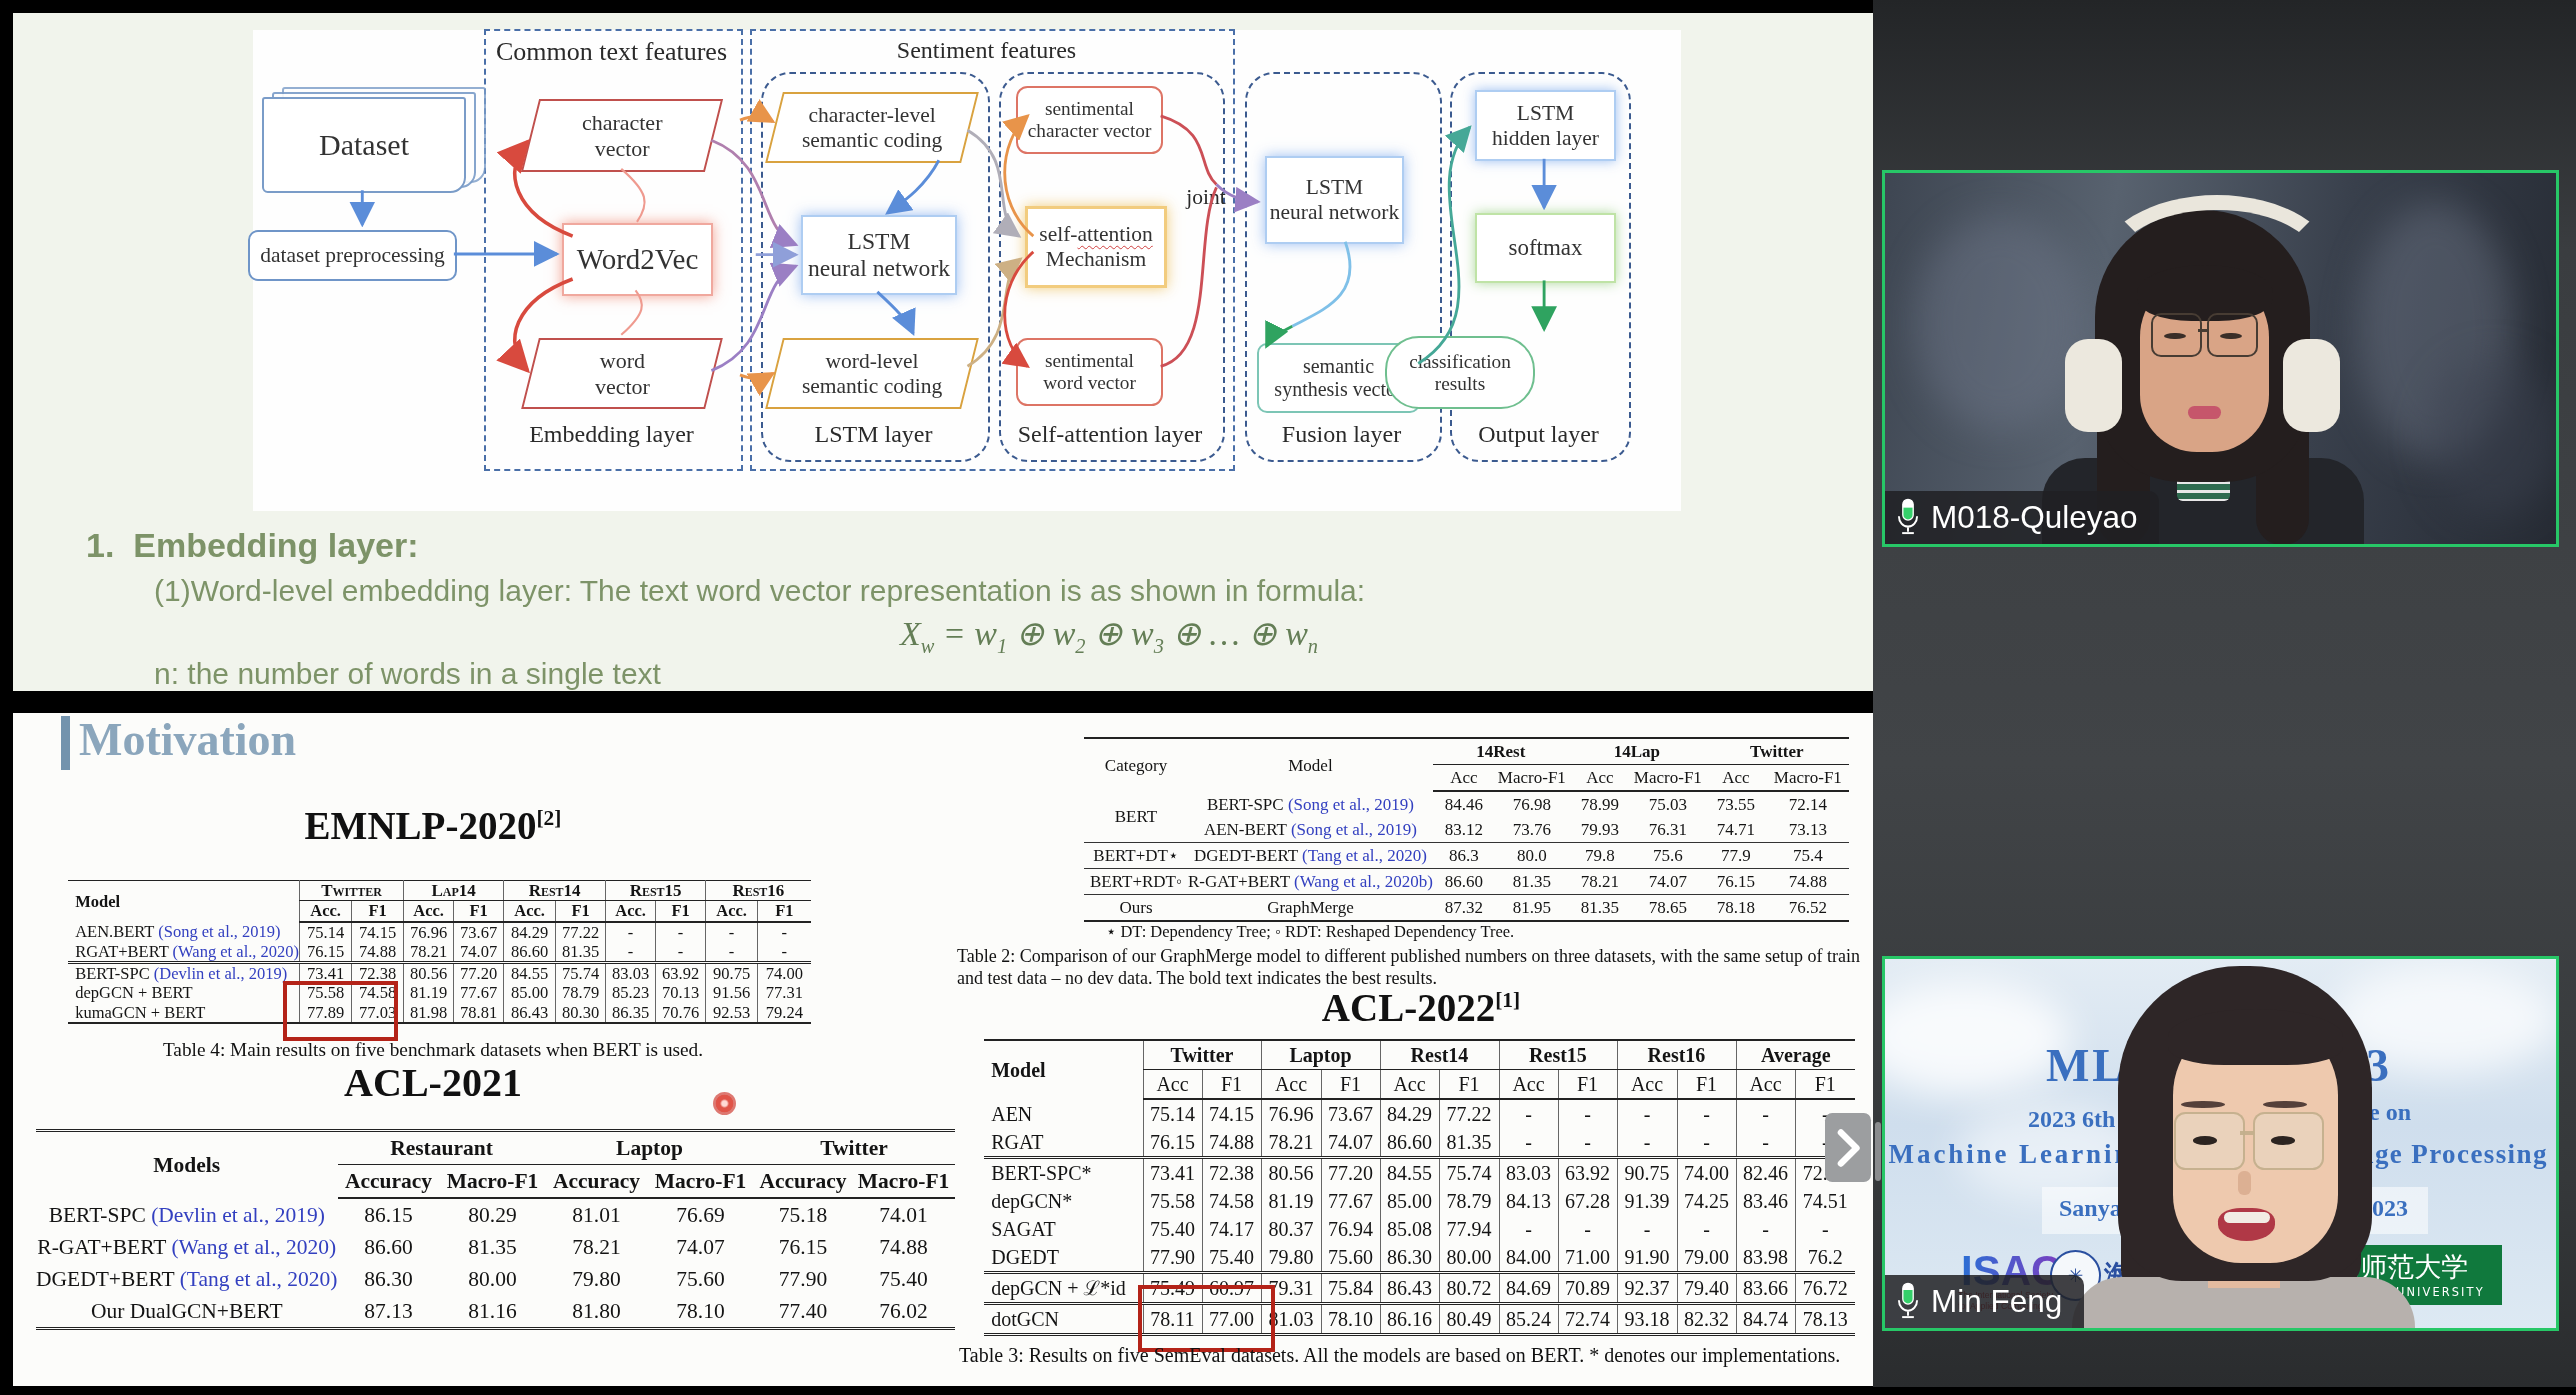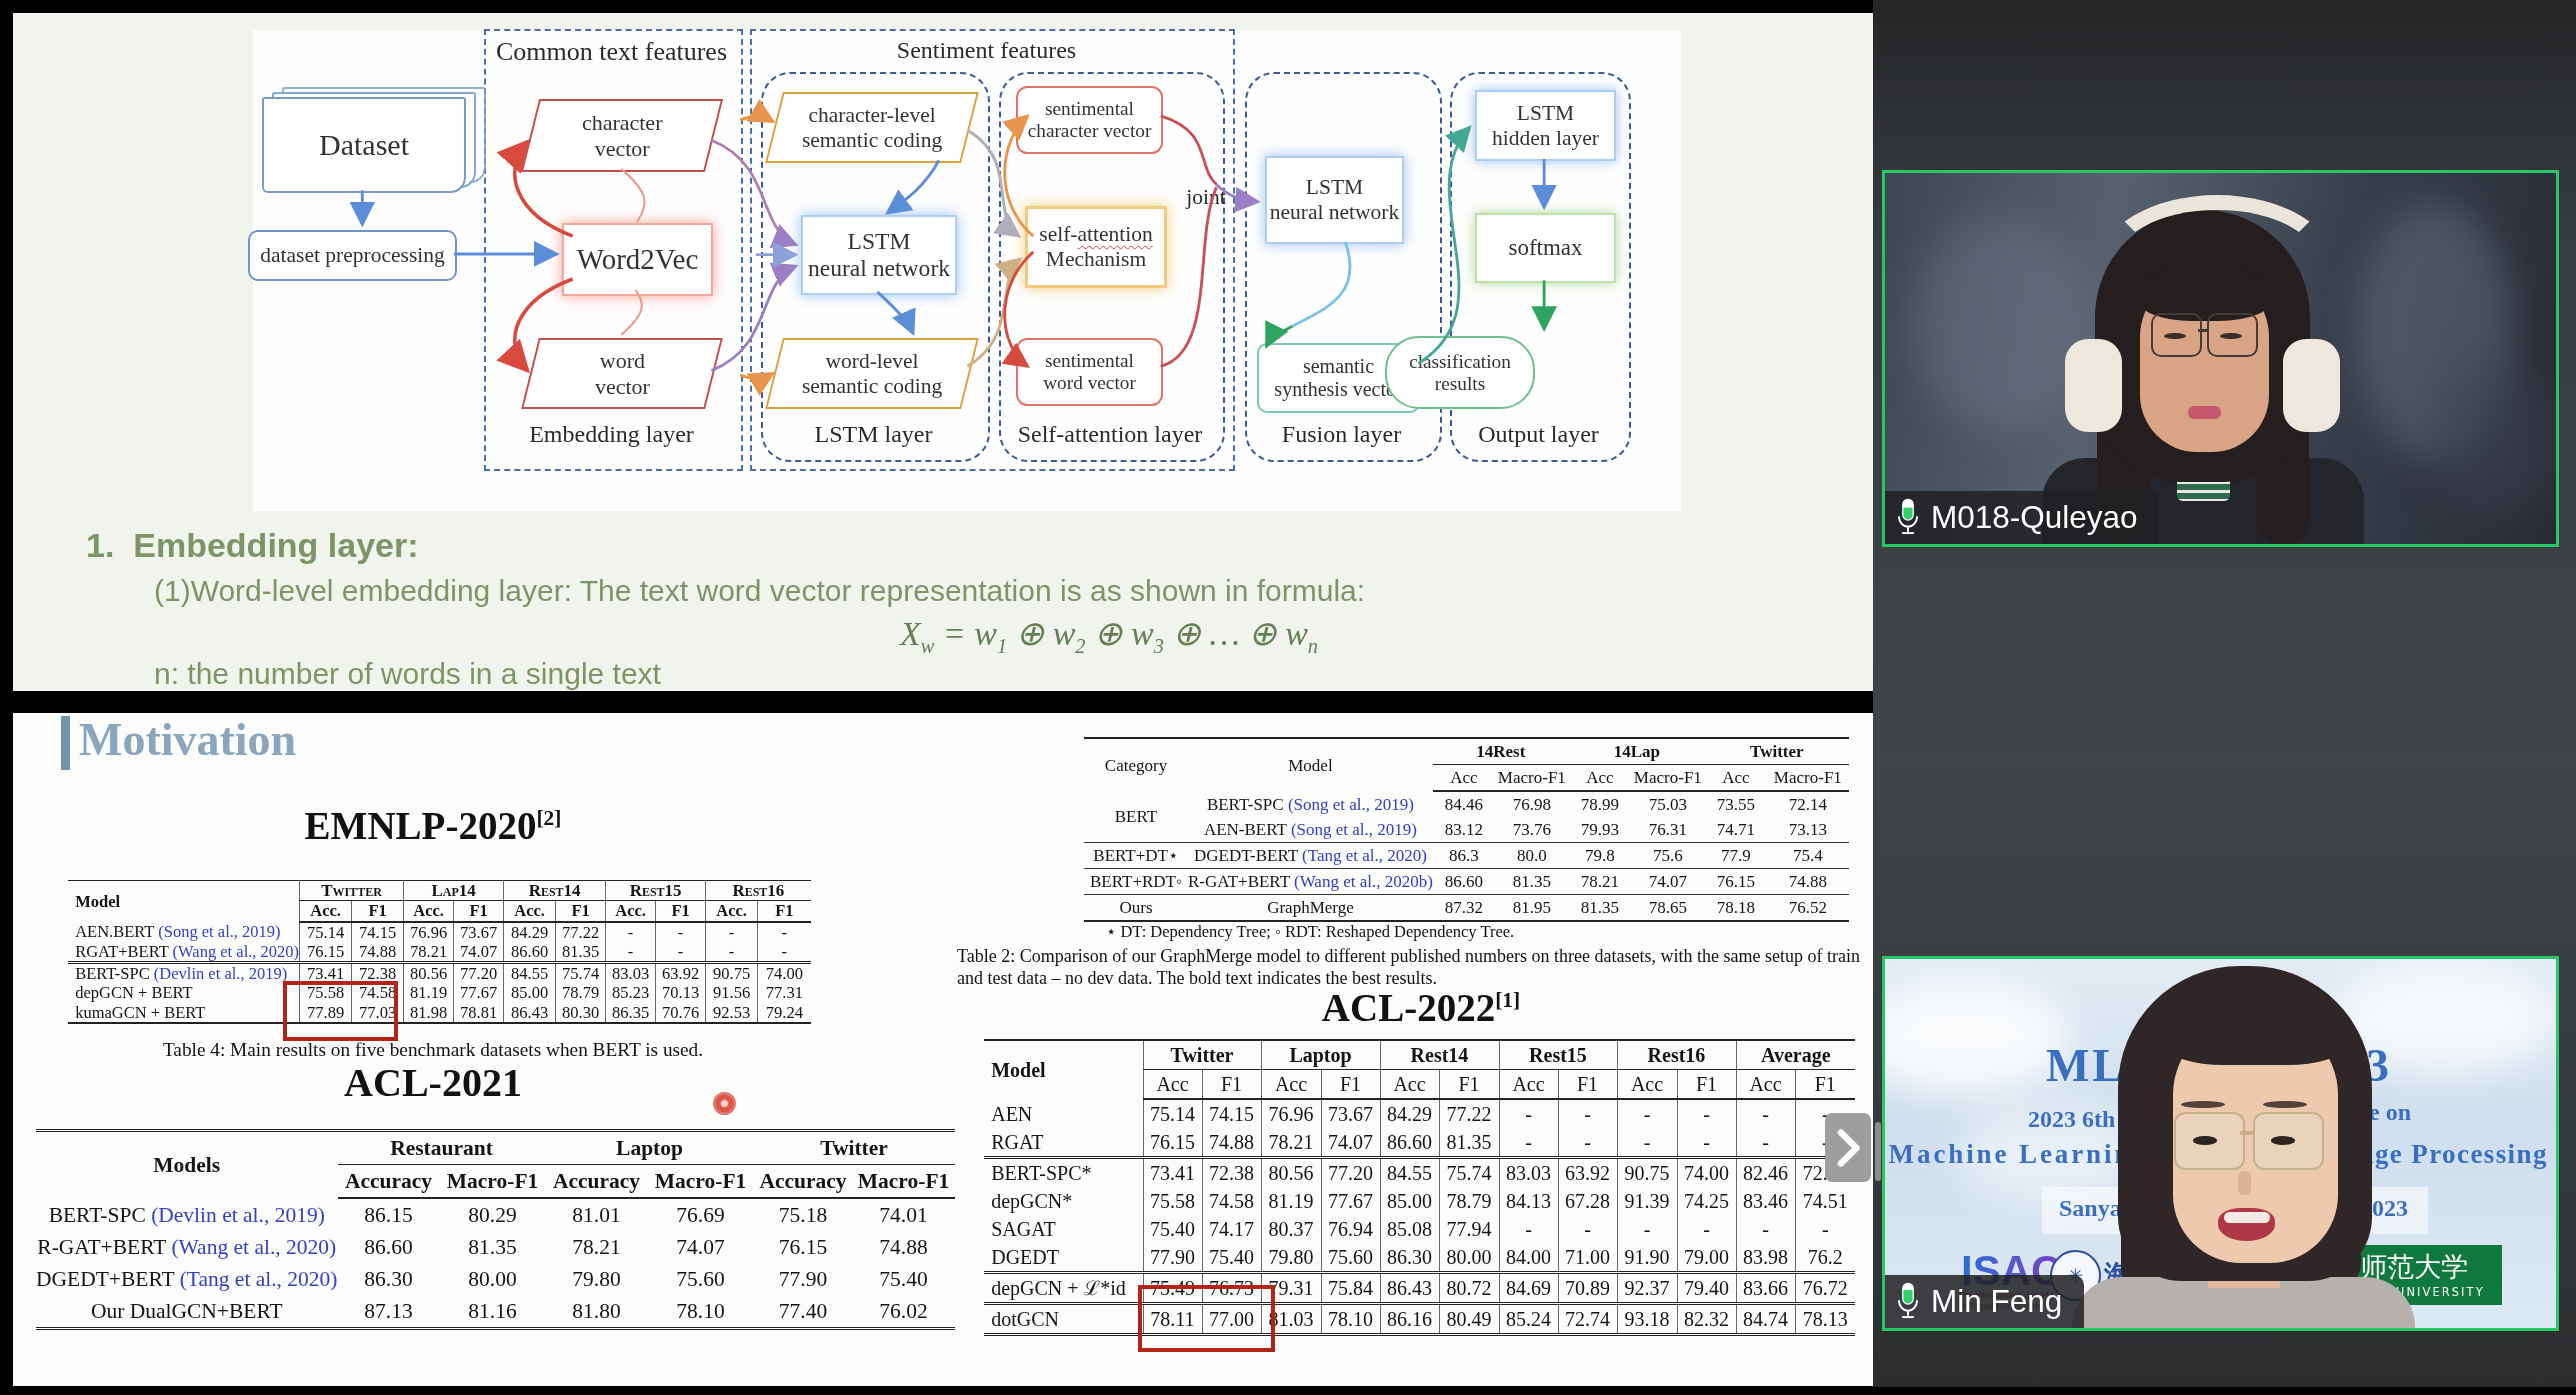--- a/index.html
+++ b/index.html
@@ -611,21 +611,21 @@
             <td class="num">84.00</td>
             <td class="num">71.00</td>
             <td class="num">91.90</td>
             <td class="num">79.00</td>
             <td class="num">83.98</td>
             <td class="num">76.2</td>
           </tr>
           <tr class="gsep">
             <th class="rowlab left"><span>depGCN + ℒ*id</span></th>
             <td class="num">75.49</td>
-            <td class="num">76.73</td>
+            <td class="num">60.97</td>
             <td class="num">79.31</td>
             <td class="num">75.84</td>
             <td class="num">86.43</td>
             <td class="num">80.72</td>
             <td class="num">84.69</td>
             <td class="num">70.89</td>
             <td class="num">92.37</td>
             <td class="num">79.40</td>
             <td class="num">83.66</td>
             <td class="num">76.72</td>
@@ -642,20 +642,21 @@
             <td class="num b">72.74</td>
             <td class="num b">93.18</td>
             <td class="num b">82.32</td>
             <td class="num b">84.74</td>
             <td class="num b">78.13</td>
           </tr>
         </tbody>
       </table>
     </div>
   <div class="redbox" style="left:1138px;top:1285px;width:129px;height:59px;"></div>
+  <div class="cap abs" style="left:959px;top:1344px;width:902px;font-size:20px;">Table 3: Results on five SemEval datasets. All the models are based on BERT. * denotes our implementations.</div>
 
   <div id="right-panel" class="abs"></div>
   <div id="bottom-black" class="abs"></div>
 
   <div id="chev" class="abs">
     <svg width="34" height="52" viewBox="0 0 48 72">
       <polyline points="14,14 36,36 14,58" fill="none" stroke="#fff" stroke-width="9" stroke-linecap="round" stroke-linejoin="round"></polyline>
     </svg>
   </div>
   <div class="sbar abs" style="left:1875px;top:1122px;width:5.7px;height:59px;"></div>

